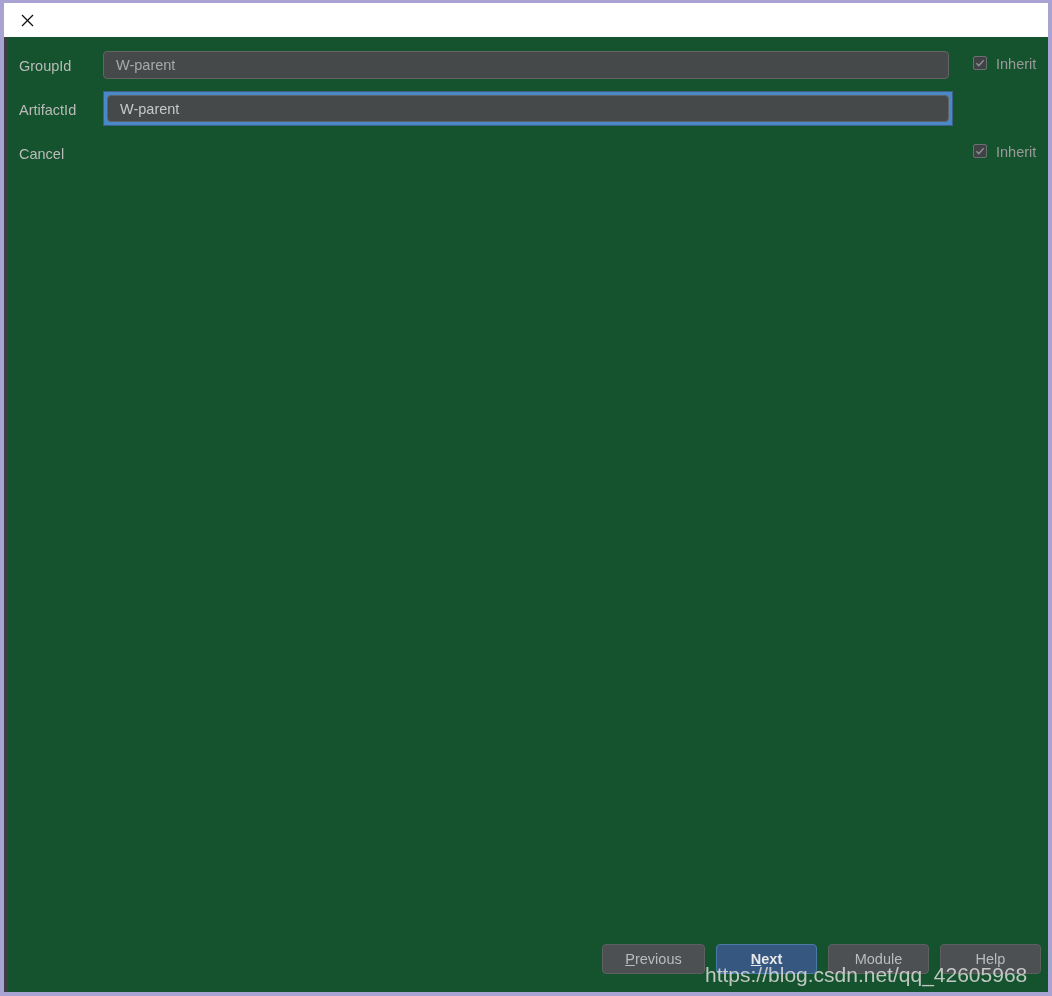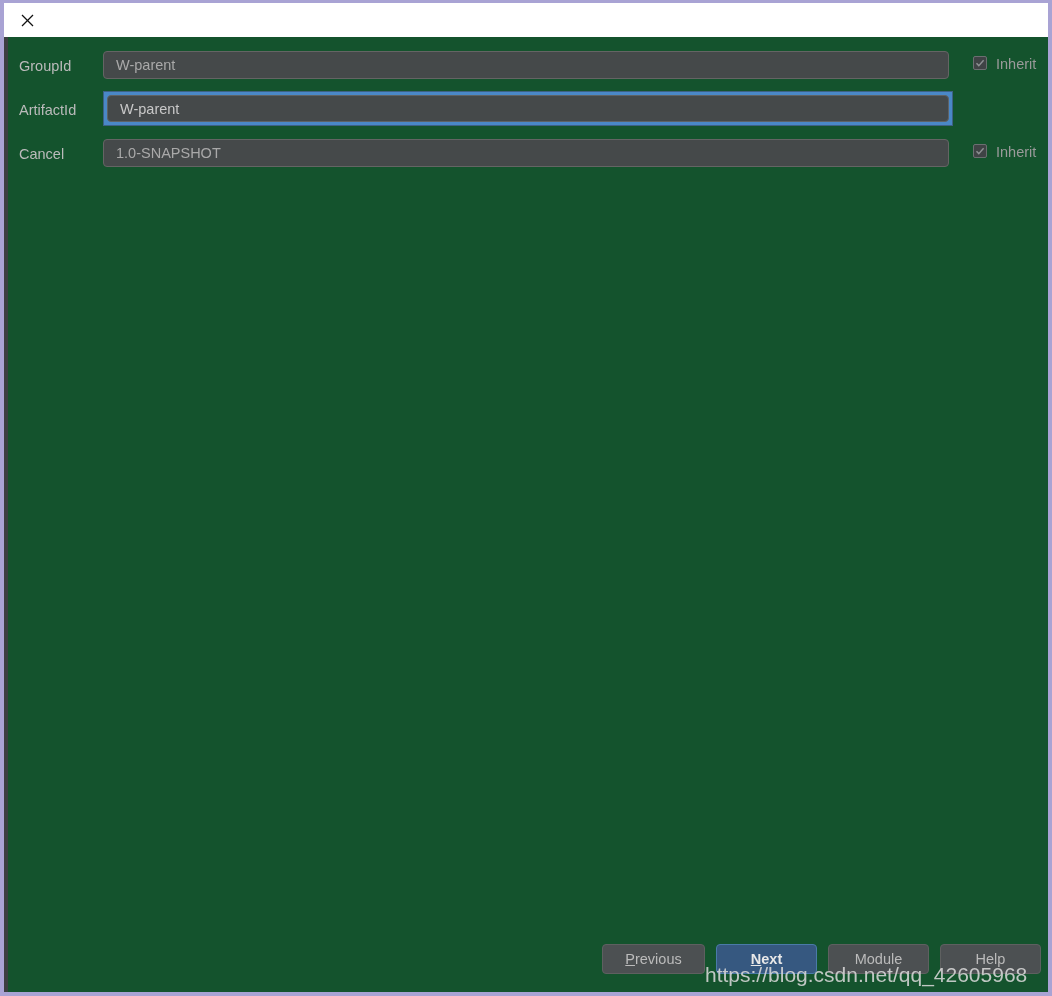--- a/index.html
+++ b/index.html
@@ -260,23 +260,20 @@
 
       <div class="row">
         <span class="field-label">ArtifactId</span>
         <div class="field-wrap focused">
           <input class="text-field" type="text" value="W-parent" style="">
         </div>
       </div>
 
       <div class="row">
         <span class="field-label">Cancel</span>
-        <div class="field-wrap">
-          <input class="text-field" type="text" value="1.0-SNAPSHOT" style="">
-        </div>
         <div class="inherit">
           <span class="checkbox">
             <svg width="10" height="10" viewBox="0 0 10 10" xmlns="http://www.w3.org/2000/svg">
               <polyline points="1.5,5.2 3.8,7.6 8.6,2.2" fill="none" stroke="#8d9193" stroke-width="1.4"></polyline>
             </svg>
           </span>
           <span class="inherit-label">Inherit</span>
         </div>
       </div>
 

